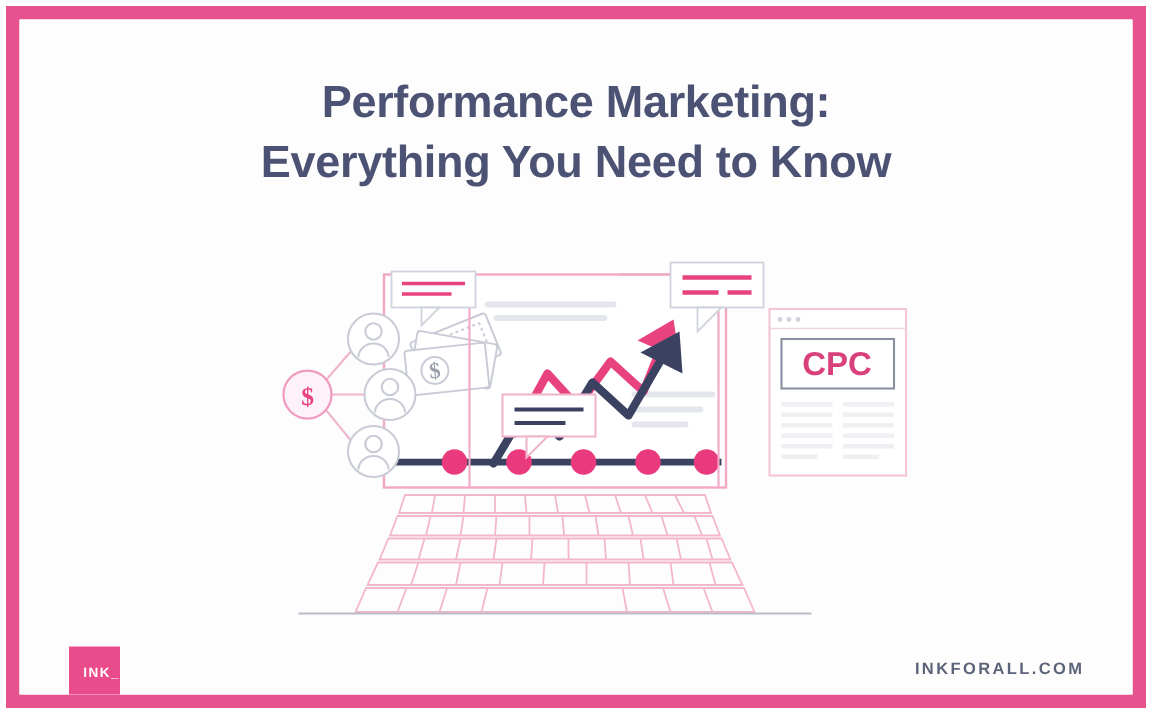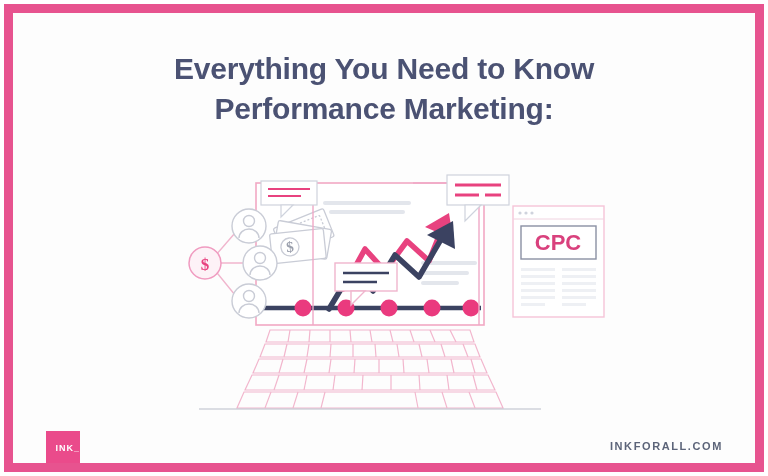--- a/index.html
+++ b/index.html
@@ -100,22 +100,22 @@
 </head>
 <body>
 
 <div id="canvas">
 
   <div class="frame-border"></div>
 
   <div class="inner-stage">
 
     <div class="title-block">
+      <span class="title-line">Performance Marketing:</span>
       <span class="title-line">Everything You Need to Know</span>
-      <span class="title-line">Performance Marketing:</span>
     </div>
 
     <div class="illustration">
       <svg class="illu-svg" width="742" height="280" viewBox="0 0 742 280" xmlns="http://www.w3.org/2000/svg">
 
         <g>
           <rect x="243" y="40" width="228" height="142" fill="#ffffff" stroke="#f2a8c4" stroke-width="1.6"></rect>
           <rect x="247" y="44" width="220" height="134" fill="#ffffff" stroke="none"></rect>
         </g>
 

